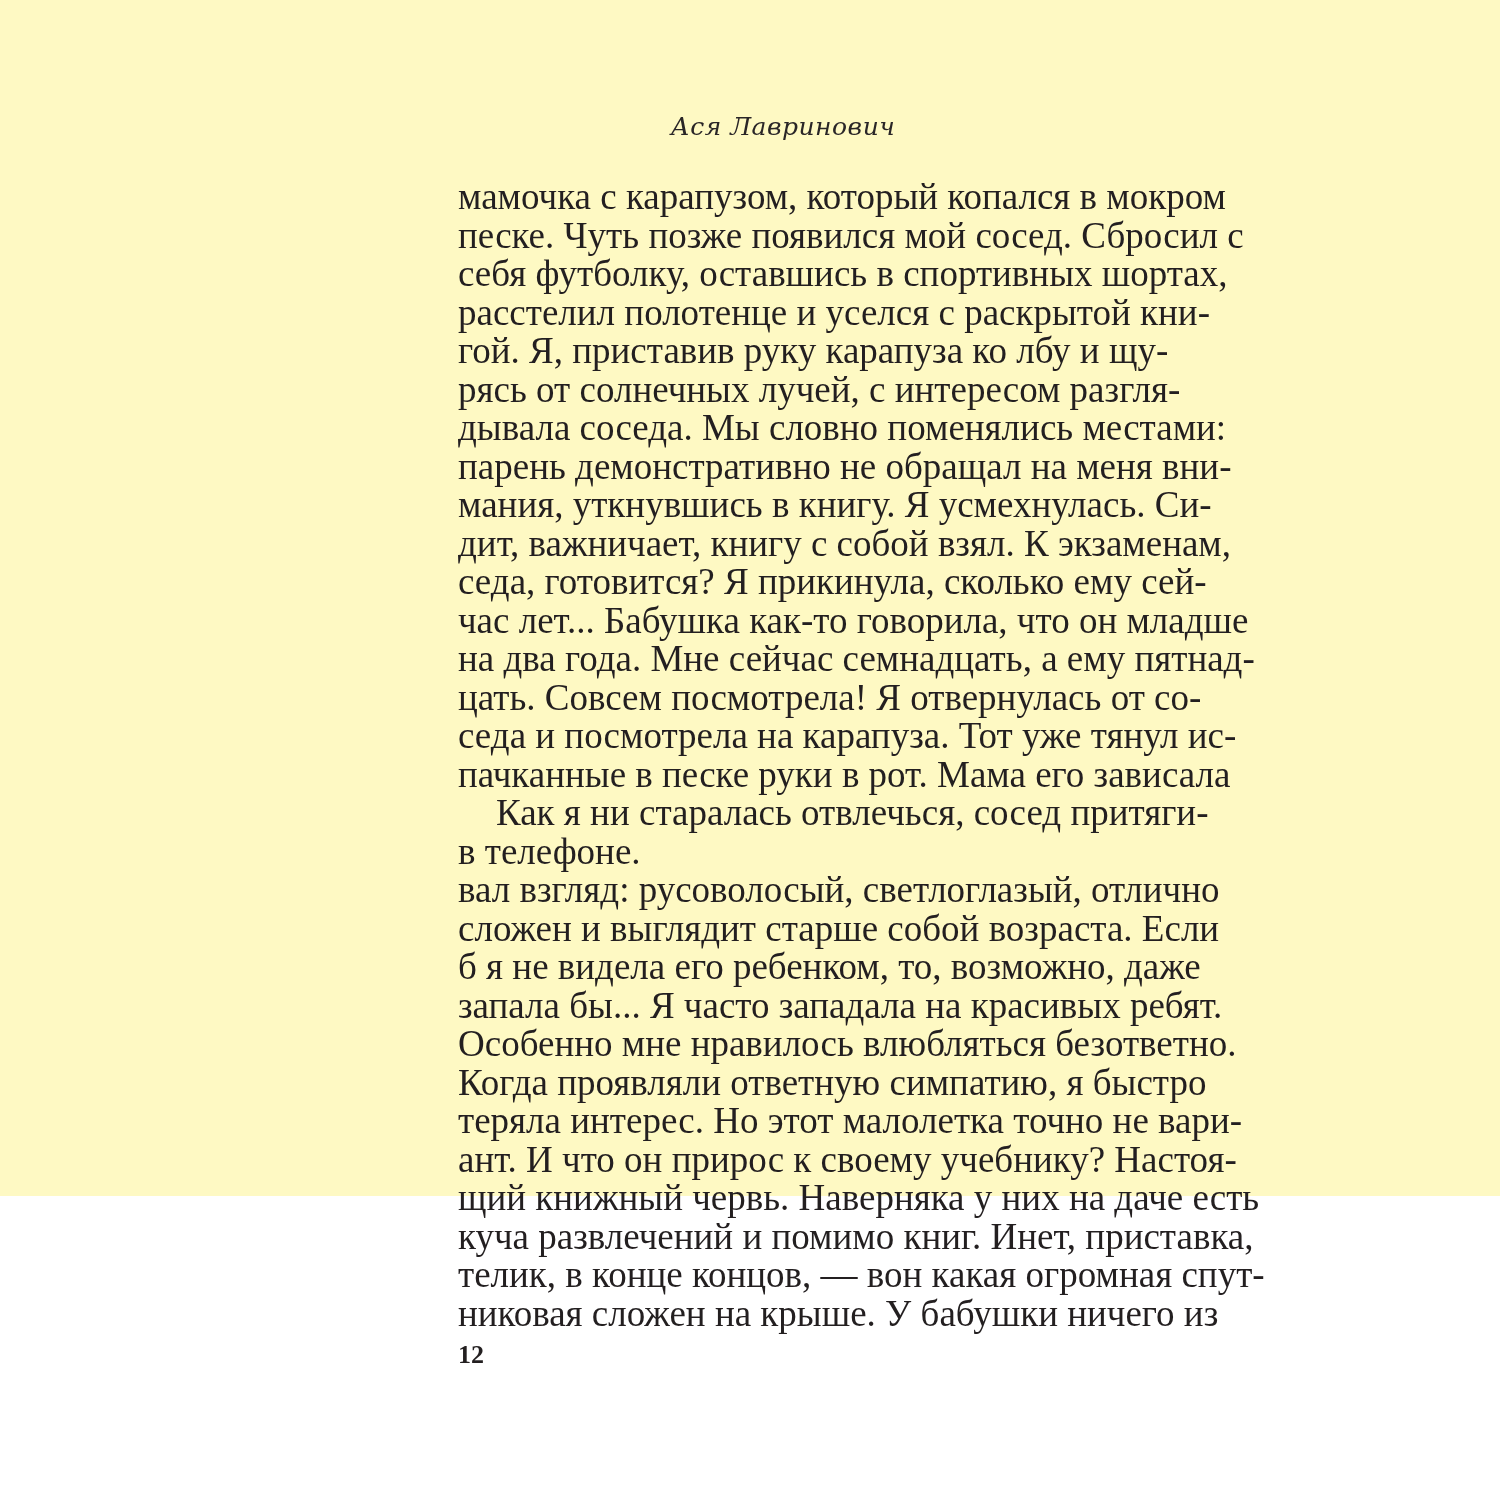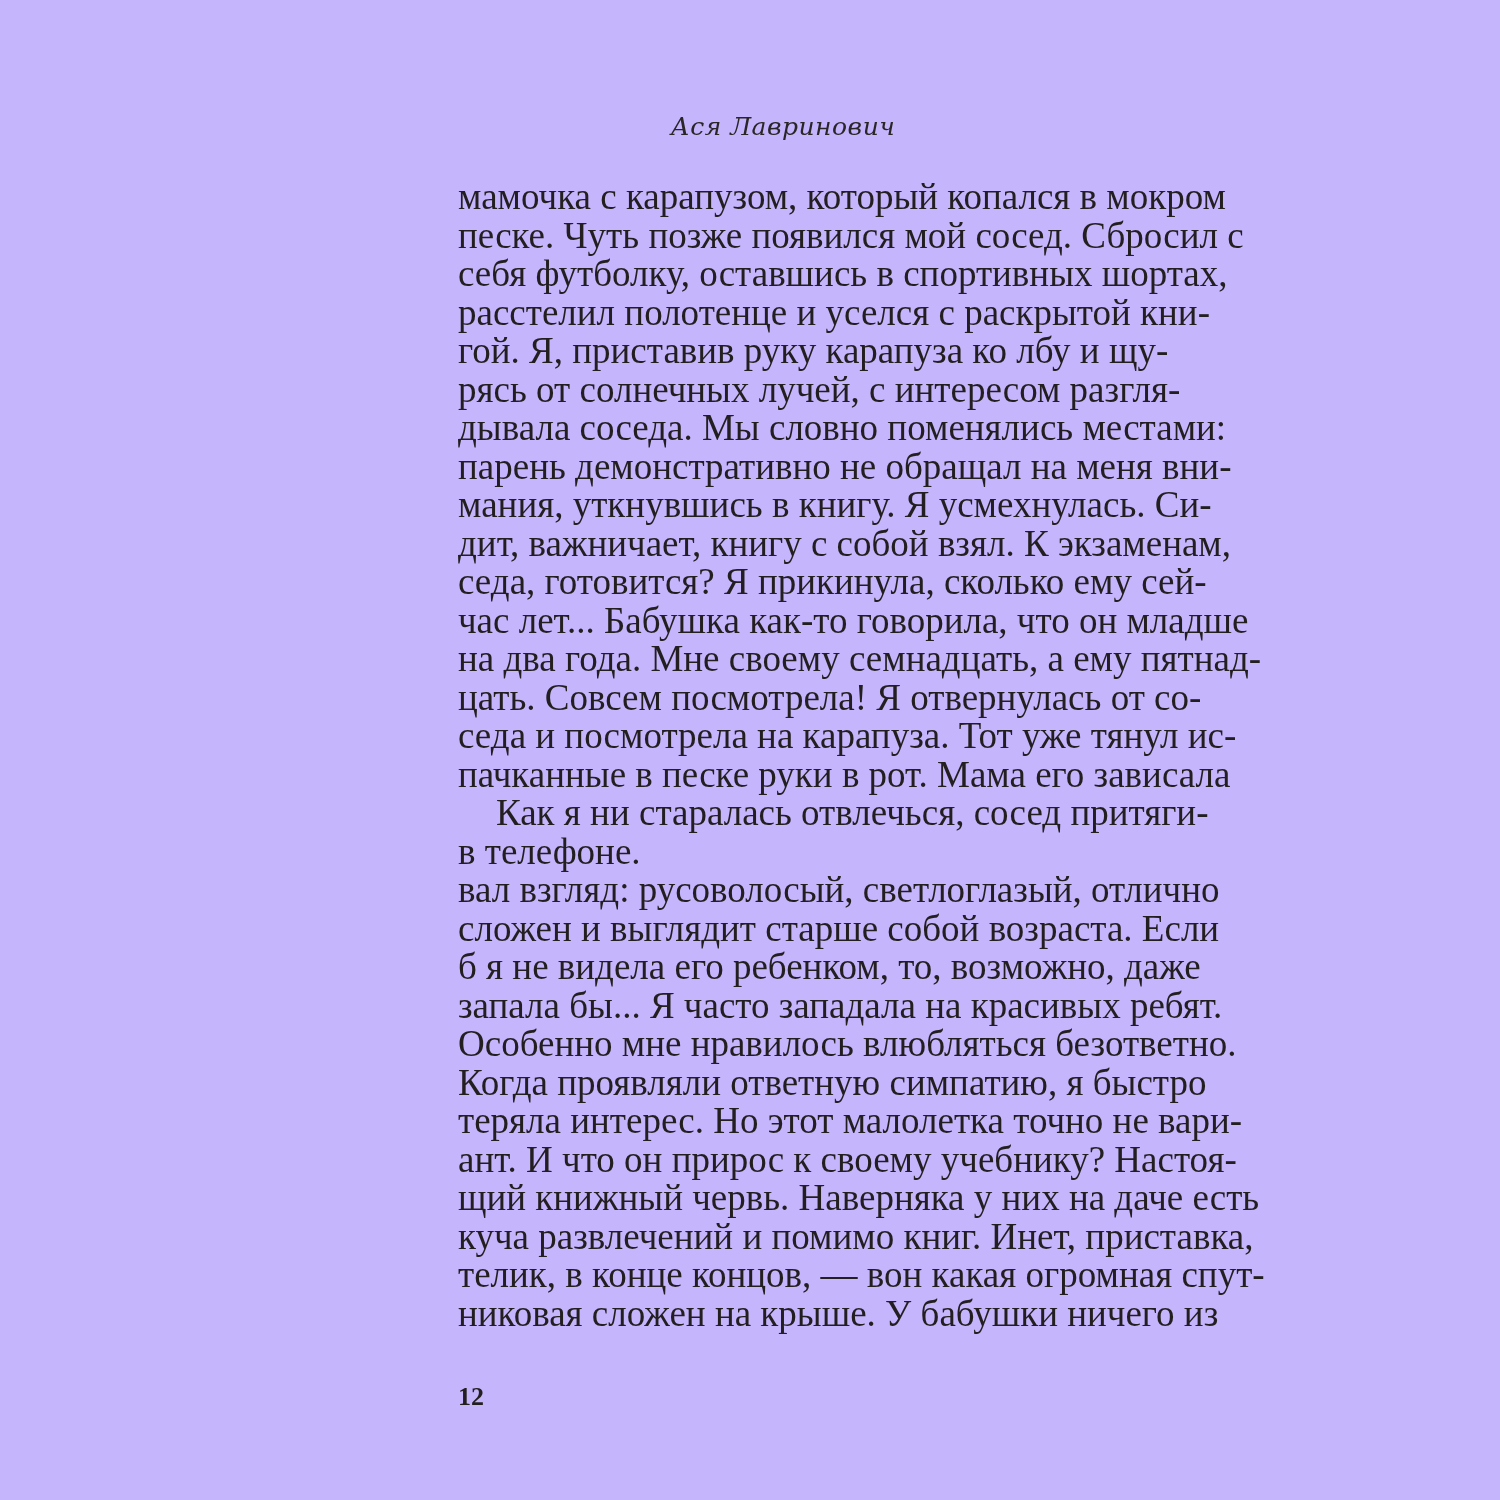--- a/index.html
+++ b/index.html
@@ -10,22 +10,22 @@
     body {
       width: 1500px;
       height: 1500px;
       position: relative;
       overflow: hidden;
       color: #231f20;
     }
     .page {
       position: absolute;
       left: 0; top: 0;
-      width: 1500px; height: 1500px;
-      background: #c4b5fd;
+      width: 1500px; height: 1196px;
+      background: #fef9c3;
     }
     .running-head {
       position: absolute;
       top: 112px;
       left: 458px;
       width: 650px;
       text-align: center;
       font-family: "DejaVu Serif", serif;
       font-style: italic;
       font-size: 25px;
@@ -50,21 +50,21 @@
       text-align-last: justify;
     }
     .line.last {
       text-align-last: left;
     }
     .line.indent {
       text-indent: 38px;
     }
     .page-number {
       position: absolute;
-      top: 1382px;
+      top: 1340px;
       left: 458px;
       font-family: "Liberation Serif", serif;
       font-weight: bold;
       font-size: 26px;
       color: #231f20;
     }
   </style>
 </head>
 <body>
 
@@ -78,21 +78,21 @@
     <span class="line">себя футболку, оставшись в спортивных шортах,</span>
     <span class="line">расстелил полотенце и уселся с раскрытой кни-</span>
     <span class="line">гой. Я, приставив руку карапуза ко лбу и щу-</span>
     <span class="line">рясь от солнечных лучей, с интересом разгля-</span>
     <span class="line">дывала соседа. Мы словно поменялись местами:</span>
     <span class="line">парень демонстративно не обращал на меня вни-</span>
     <span class="line">мания, уткнувшись в книгу. Я усмехнулась. Си-</span>
     <span class="line">дит, важничает, книгу с собой взял. К экзаменам,</span>
     <span class="line">седа, готовится? Я прикинула, сколько ему сей-</span>
     <span class="line">час лет... Бабушка как-то говорила, что он младше</span>
-    <span class="line">на два года. Мне своему семнадцать, а ему пятнад-</span>
+    <span class="line">на два года. Мне сейчас семнадцать, а ему пятнад-</span>
     <span class="line">цать. Совсем посмотрела! Я отвернулась от со-</span>
     <span class="line">седа и посмотрела на карапуза. Тот уже тянул ис-</span>
     <span class="line">пачканные в песке руки в рот. Мама его зависала</span>
     <span class="line indent">Как я ни старалась отвлечься, сосед притяги-</span>
 
     <span class="line last">в телефоне.</span>
     <span class="line">вал взгляд: русоволосый, светлоглазый, отлично</span>
     <span class="line">сложен и выглядит старше собой возраста. Если</span>
     <span class="line">б я не видела его ребенком, то, возможно, даже</span>
     <span class="line">запала бы... Я часто западала на красивых ребят.</span>

